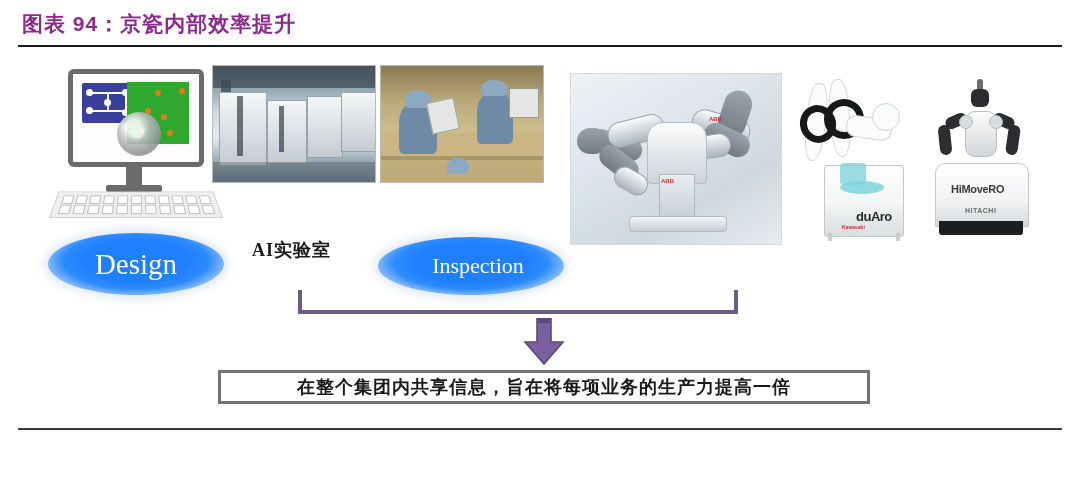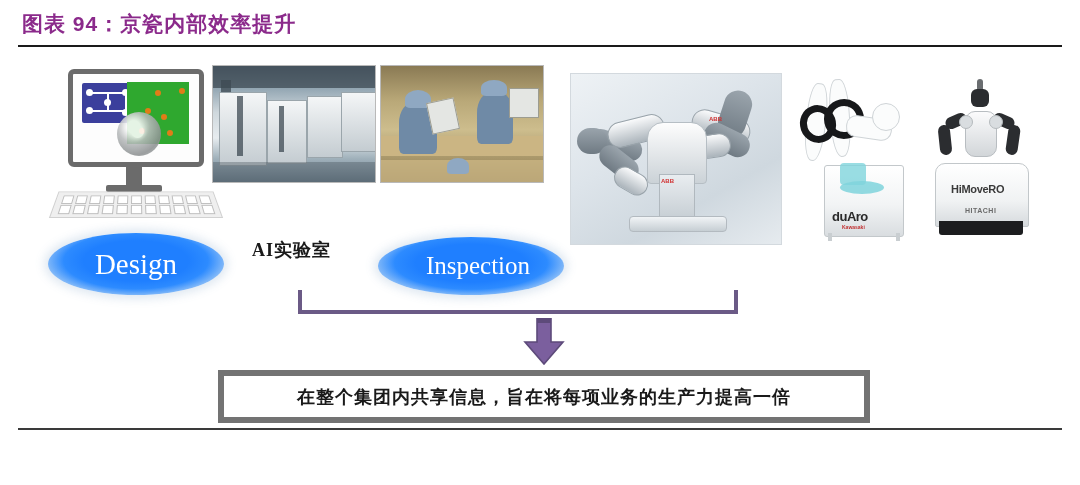--- a/index.html
+++ b/index.html
@@ -128,21 +128,21 @@
     border-radius:50%;
     background:radial-gradient(ellipse at 50% 45%,
         #1f7fff 0 42%, #2d8bff 58%, #9dc7f6 76%, #d8e6f2 88%, #eef2f5 100%);
     box-shadow:0 0 10px 4px rgba(220,230,240,.9);
     color:#ffffff;
     font-family:"Liberation Serif","DejaVu Serif",serif;
     text-align:center;line-height:1.05;
   }
   .b-design{left:48px;top:178px;width:176px;height:62px;font-size:29px;}
   .b-prod{left:212px;top:172px;width:172px;height:72px;font-size:17px;}
-  .b-insp{left:378px;top:182px;width:172px;height:58px;font-size:25px;padding-left:14px;}
+  .b-insp{left:378px;top:182px;width:172px;height:58px;font-size:22px;padding-left:14px;}
 
   
   .c-abb{left:570px;top:18px;width:212px;height:172px;
     background:linear-gradient(150deg,#eef2f5 0%,#dde4ea 40%,#cfd8df 70%,#e6ebef 100%);
     border:1px solid #d3d9de;box-sizing:border-box;}
   .abb-torso{
     position:absolute;left:76px;top:48px;width:58px;height:60px;
     background:linear-gradient(180deg,#fdfdfd,#cbd2d7);
     border-radius:16px 16px 4px 4px;border:1px solid #b6bec4;
   }
@@ -167,21 +167,21 @@
   }
   .du-blue{
     position:absolute;left:40px;top:104px;width:44px;height:13px;border-radius:50%;
     background:#7fd4dc;opacity:.85;
   }
   .du-blue2{
     position:absolute;left:40px;top:86px;width:26px;height:22px;border-radius:4px;
     background:#7fd4dc;opacity:.8;
   }
   .du-text{
-    position:absolute;left:32px;top:132px;
+    position:absolute;left:56px;top:132px;
     font-family:"Liberation Sans","DejaVu Sans",sans-serif;
     font-size:13px;font-weight:700;color:#2a2a2a;letter-spacing:-.5px;
   }
   .du-sub{position:absolute;left:42px;top:147px;font-size:5px;color:#c03030;font-weight:700;
     font-family:"Liberation Sans",sans-serif;}
   .du-arm{position:absolute;background:#fbfcfc;border:1px solid #cfd4d7;border-radius:40% 40% 45% 45%;}
   .du-blk{position:absolute;border:7px solid #17181a;border-radius:50%;background:transparent;}
   .du-leg{position:absolute;width:4px;background:#c9ced1;}
 
   
@@ -225,22 +225,22 @@
   
   .bracket{
     position:absolute;left:298px;top:290px;width:440px;height:24px;
     border-left:4px solid #6b5a86;border-right:4px solid #6b5a86;border-bottom:4px solid #6b5a86;
     box-sizing:border-box;
   }
   .arrow-wrap{position:absolute;left:523px;top:318px;width:42px;height:48px;}
 
   
   .stmt{
-    position:absolute;left:218px;top:370px;width:652px;height:53px;
-    border:6px solid #737373;box-sizing:border-box;background:#fff;
+    position:absolute;left:218px;top:370px;width:652px;height:34px;
+    border:3px solid #737373;box-sizing:border-box;background:#fff;
     display:flex;align-items:center;justify-content:center;
     font-size:18px;font-weight:700;color:#1a1a1a;letter-spacing:1px;
   }
 </style>
 </head>
 <body>
 
 <div class="page">
 
   <div class="title">图表 94：京瓷内部效率提升</div>

